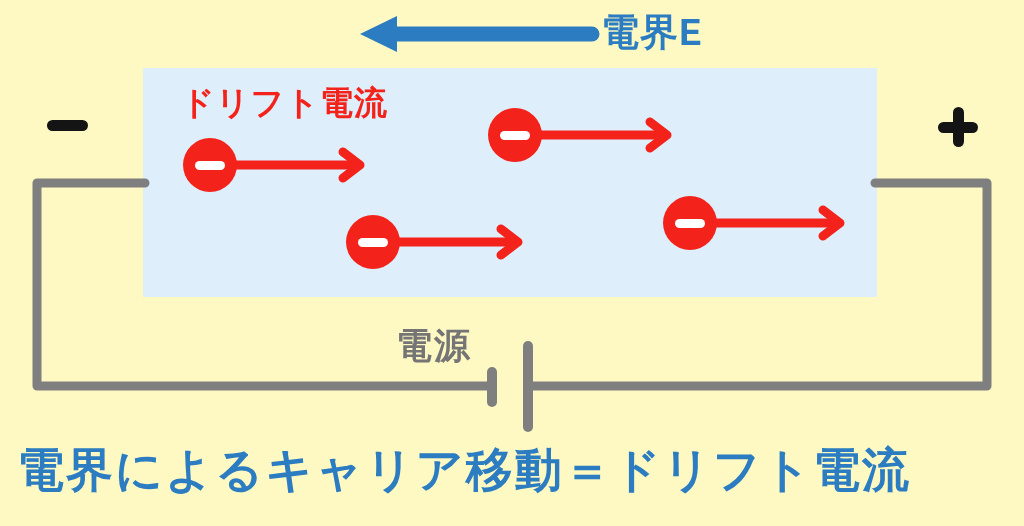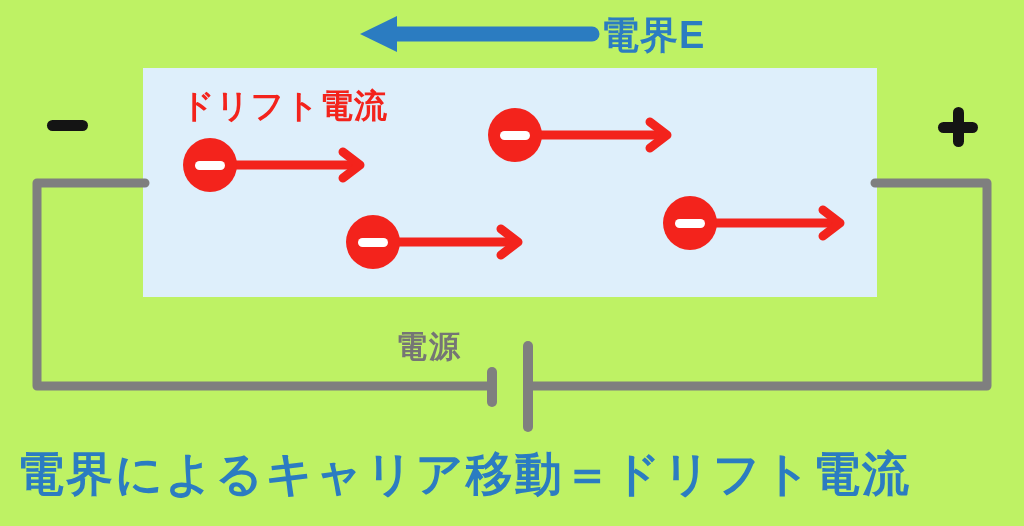--- a/index.html
+++ b/index.html
@@ -7,23 +7,23 @@
     --red:#f3231c;
     --wire:#7f7f7f;
     --label-gray:#757575;
     --conductor:#deeffb;
     --terminal:#141414;
   }
   html,body{margin:0;padding:0;background:#ffffff;}
   .canvas{
     position:relative;
     width:1024px;height:526px;
-    background:#bef264;
+    background:#fef9c3;
     overflow:hidden;
-    font-family:Liberation Sans, sans-serif;
+    font-family:Liberation Mono, monospace;
   }
   .conductor{
     position:absolute;
     left:143px;top:68px;width:734px;height:229px;
     background:var(--conductor);
   }
   .layer{position:absolute;left:0;top:0;width:1024px;height:526px;}
   .wire{stroke:var(--wire);stroke-width:9;fill:none;stroke-linecap:round;stroke-linejoin:round;}
   .battery-plate{stroke:var(--wire);stroke-linecap:round;}
   .field-shaft{stroke:var(--blue);stroke-width:15;stroke-linecap:round;}
@@ -34,21 +34,21 @@
     position:absolute;width:54px;height:54px;border-radius:50%;
     background:var(--red);
   }
   .electron .bar{
     position:absolute;left:12px;top:22.5px;width:30px;height:9px;
     border-radius:5px;background:#ffffff;
   }
   .lbl{position:absolute;line-height:1;white-space:nowrap;font-weight:bold;}
   .lbl-field{left:601px;top:16px;font-size:38px;color:var(--blue);letter-spacing:1px;}
   .lbl-drift{left:181px;top:89px;font-size:33px;color:var(--red);letter-spacing:1px;}
-  .lbl-battery{left:396px;top:331px;font-size:31px;color:var(--label-gray);letter-spacing:2px;}
+  .lbl-battery{left:396px;top:331px;font-size:36px;color:var(--label-gray);letter-spacing:2px;}
   .lbl-caption{
     left:0;top:450px;width:928px;text-align:center;
     font-size:47px;color:var(--blue);letter-spacing:2px;
   }
   .sym-minus{
     position:absolute;left:47px;top:120px;width:41px;height:11px;
     border-radius:6px;background:var(--terminal);
   }
   .sym-plus{position:absolute;left:938px;top:107px;width:40px;height:40px;}
   .sym-plus .h{

